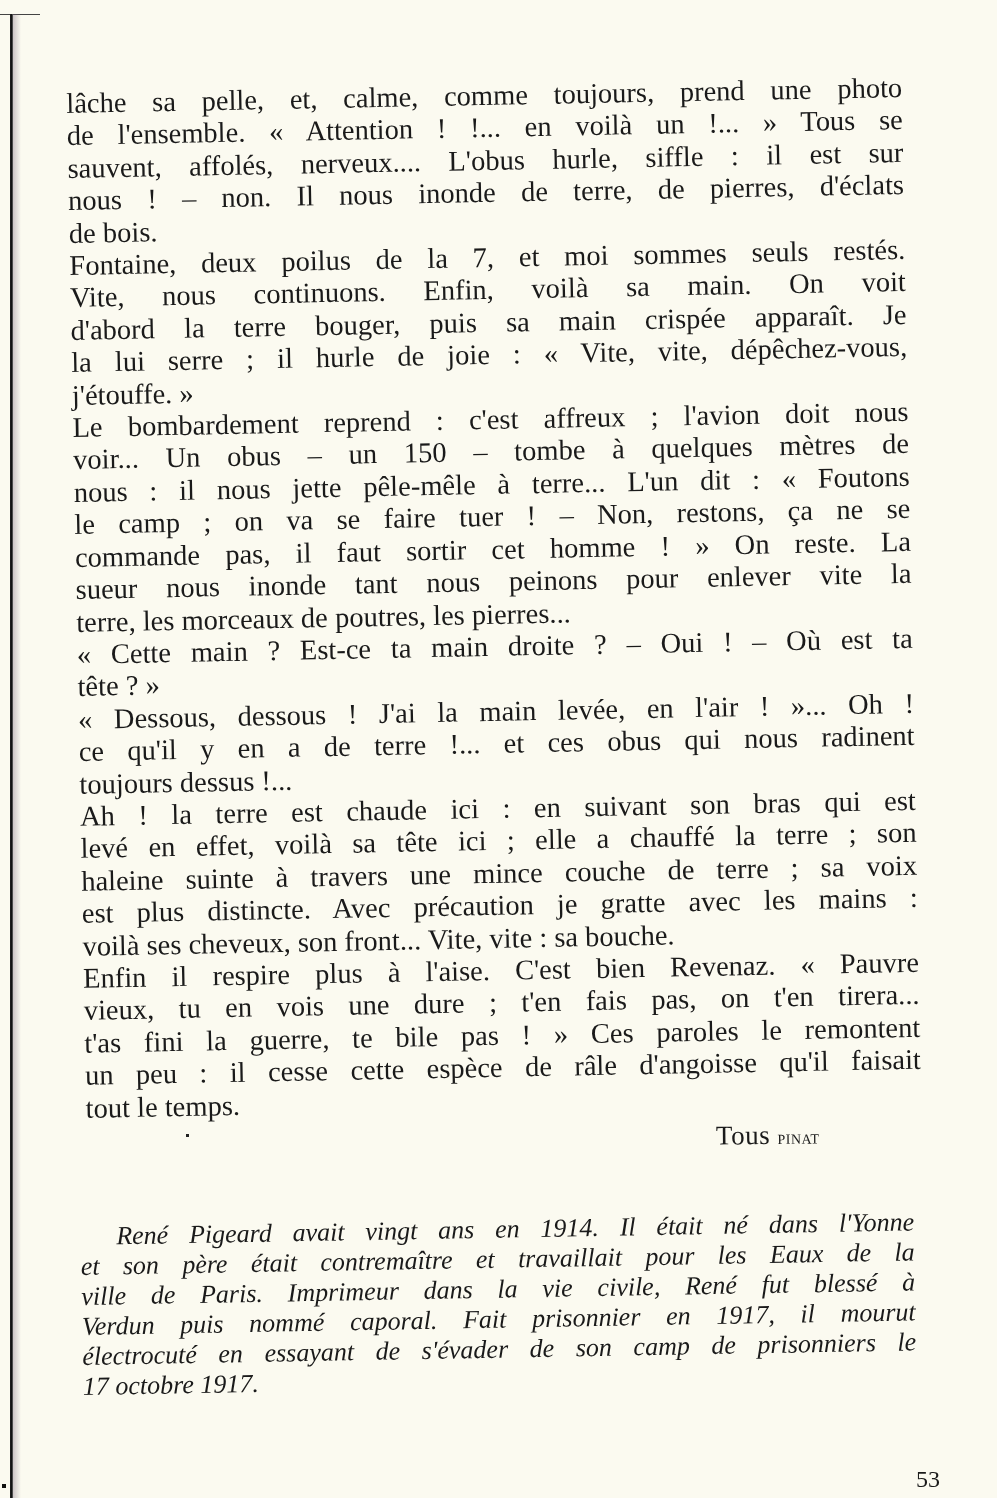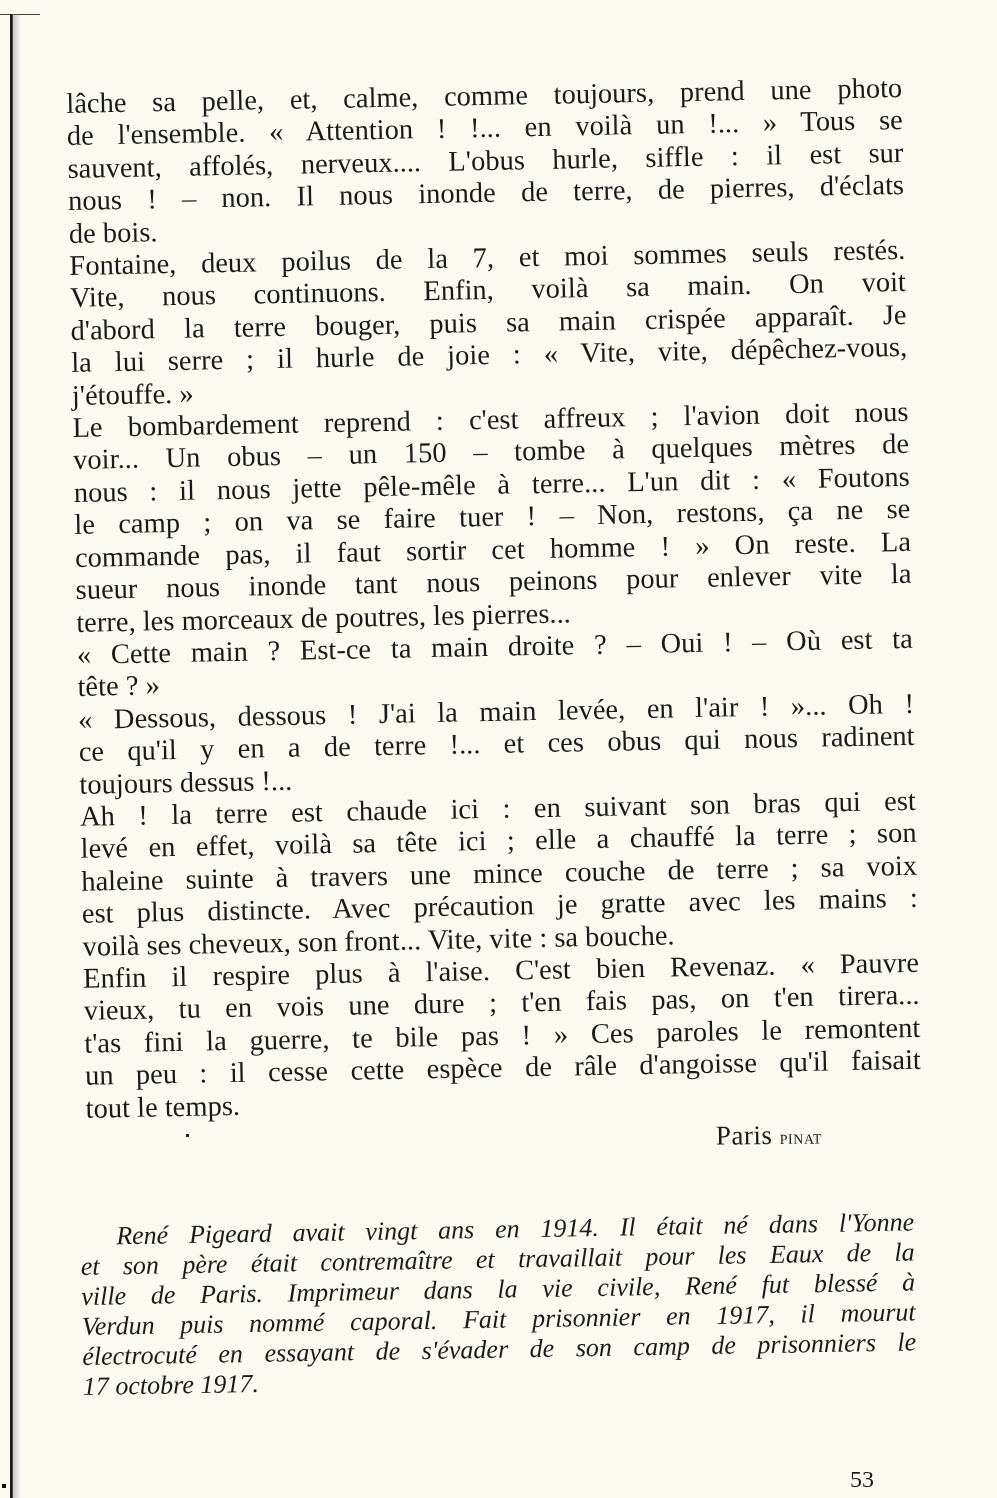--- a/index.html
+++ b/index.html
@@ -41,21 +41,21 @@
     position: absolute; left: 80px; top: 1222px; width: 834px;
     font-style: italic; font-size: 26px; line-height: 30px;
     transform: rotate(-1deg); transform-origin: left top;
   }
   .bio .line {
     display: block; white-space: nowrap; text-align: justify; text-align-last: justify;
   }
   .bio .line.first { padding-left: 36px; }
   .bio .line.last { text-align-last: left; }
   .page-number {
-    position: absolute; left: 850px; top: 1466px; font-size: 24px;
+    position: absolute; left: 916px; top: 1466px; font-size: 24px;
   }
   .stray-mark {
     position: absolute; left: 2px; top: 1484px; width: 4px; height: 4px; background: #111;
   }
   .stray-dot {
     position: absolute; left: 186px; top: 1134px; width: 3px; height: 3px; background: #222;
   }
 </style>
 </head>
 <body>
@@ -95,21 +95,21 @@
     <span class="line">Enfin il respire plus à l'aise. C'est bien Revenaz. « Pauvre</span>
     <span class="line">vieux, tu en vois une dure ; t'en fais pas, on t'en tirera...</span>
     <span class="line">t'as fini la guerre, te bile pas ! » Ces paroles le remontent</span>
     <span class="line">un peu : il cesse cette espèce de râle d'angoisse qu'il faisait</span>
     <span class="line last">tout le temps.</span>
   </div>
 
 <div class="stray-dot"></div>
 
 <div class="signature">
-  <span>Paris</span>
+  <span>Tous</span>
   <span class="sc">PINAT</span>
 </div>
 
 <div class="bio" id="bio-text">
     <span class="line first">René Pigeard avait vingt ans en 1914. Il était né dans l'Yonne</span>
     <span class="line">et son père était contremaître et travaillait pour les Eaux de la</span>
     <span class="line">ville de Paris. Imprimeur dans la vie civile, René fut blessé à</span>
     <span class="line">Verdun puis nommé caporal. Fait prisonnier en 1917, il mourut</span>
     <span class="line">électrocuté en essayant de s'évader de son camp de prisonniers le</span>
     <span class="line last">17 octobre 1917.</span>

